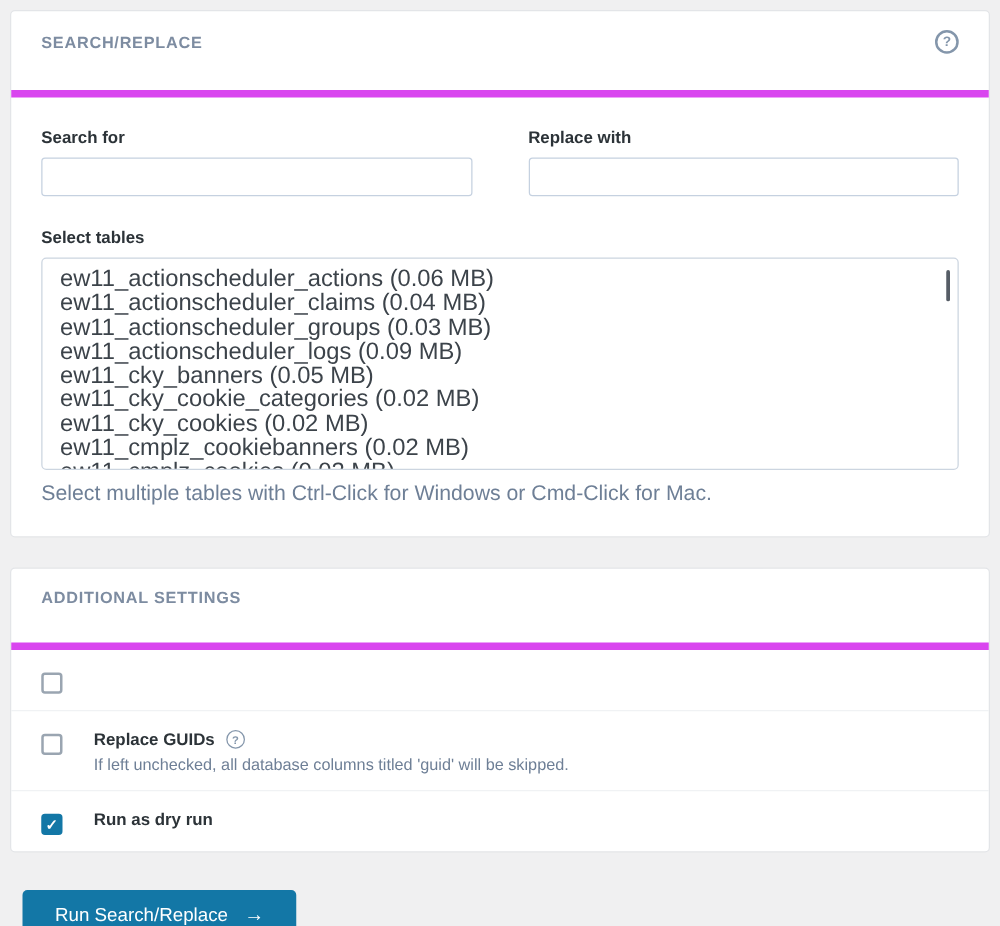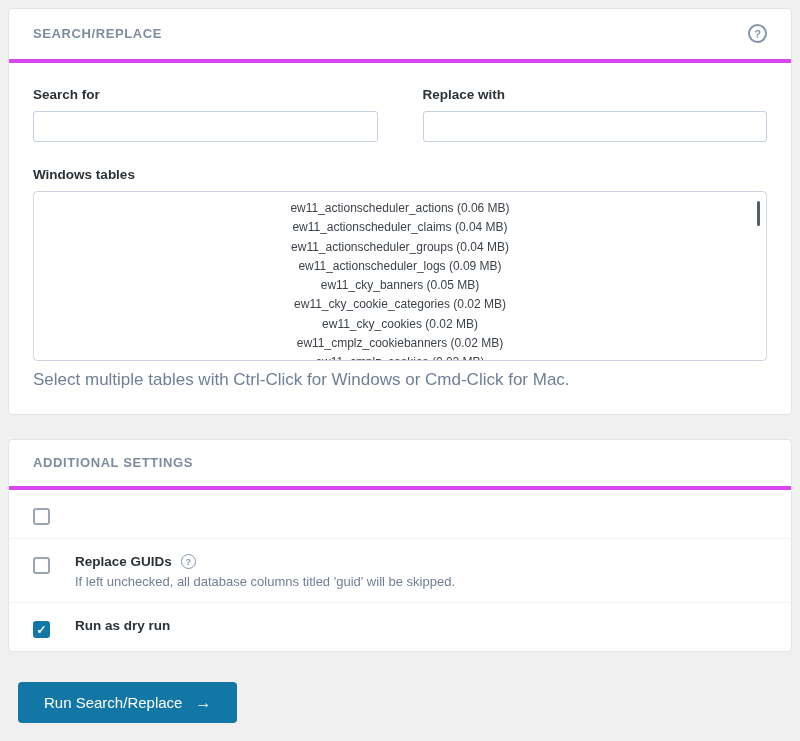--- a/index.html
+++ b/index.html
@@ -13,22 +13,22 @@
   .card {
     background:#ffffff;
     border:1px solid #e3e5e8;
     border-radius:4px;
   }
   .card-gap { height:24px; }
   .card-header {
     display:flex;
     justify-content:space-between;
     align-items:center;
-    padding:15px 24px 16px 24px;
-    border-bottom:4px solid #d946ef;
+    padding:15px 24px 29px 24px;
+    border-bottom:6px solid #d946ef;
   }
   .card-title {
     font-size:13px;
     font-weight:700;
     letter-spacing:0.6px;
     color:#7d8ca1;
     text-transform:uppercase;
   }
   .help-circle {
     width:19px; height:19px;
@@ -75,27 +75,26 @@
     position:relative;
     margin-top:0;
     height:170px;
     border:1px solid #ccd5e0;
     border-radius:4px;
     background:#fff;
     padding-top:7px;
     overflow:hidden;
   }
   .listbox-item {
-    font-size:12px;
+    font-size:19px;
     color:#3c434a;
     line-height:19.3px;
     padding:0 14px;
     white-space:nowrap;
     cursor:default;
-    text-align:center;
   }
   .scroll-thumb {
     position:absolute;
     top:9px; right:6px;
     width:3px; height:25px;
     background:#565d66;
     border-radius:2px;
   }
   .helper-text {
     margin-top:9px;
@@ -175,25 +174,25 @@
       <div class="field">
         <label class="field-label">Search for</label>
         <input type="text" class="text-input" placeholder="" style="">
       </div>
       <div class="field">
         <label class="field-label">Replace with</label>
         <input type="text" class="text-input" placeholder="" style="">
       </div>
     </div>
     <div class="tables-section">
-      <label class="field-label">Windows tables</label>
+      <label class="field-label">Select tables</label>
       <div class="listbox">
         <div class="listbox-item">ew11_actionscheduler_actions (0.06 MB)</div>
         <div class="listbox-item">ew11_actionscheduler_claims (0.04 MB)</div>
-        <div class="listbox-item">ew11_actionscheduler_groups (0.04 MB)</div>
+        <div class="listbox-item">ew11_actionscheduler_groups (0.03 MB)</div>
         <div class="listbox-item">ew11_actionscheduler_logs (0.09 MB)</div>
         <div class="listbox-item">ew11_cky_banners (0.05 MB)</div>
         <div class="listbox-item">ew11_cky_cookie_categories (0.02 MB)</div>
         <div class="listbox-item">ew11_cky_cookies (0.02 MB)</div>
         <div class="listbox-item">ew11_cmplz_cookiebanners (0.02 MB)</div>
         <div class="listbox-item">ew11_cmplz_cookies (0.02 MB)</div>
         <div class="scroll-thumb"></div>
       </div>
       <p class="helper-text">Select multiple tables with Ctrl-Click for Windows or Cmd-Click for Mac.</p>
     </div>

